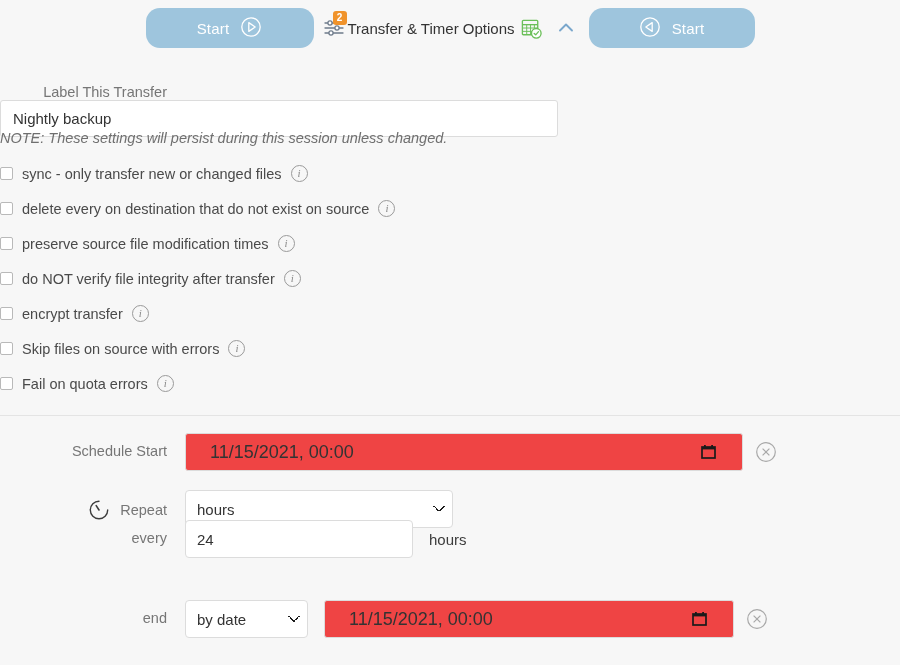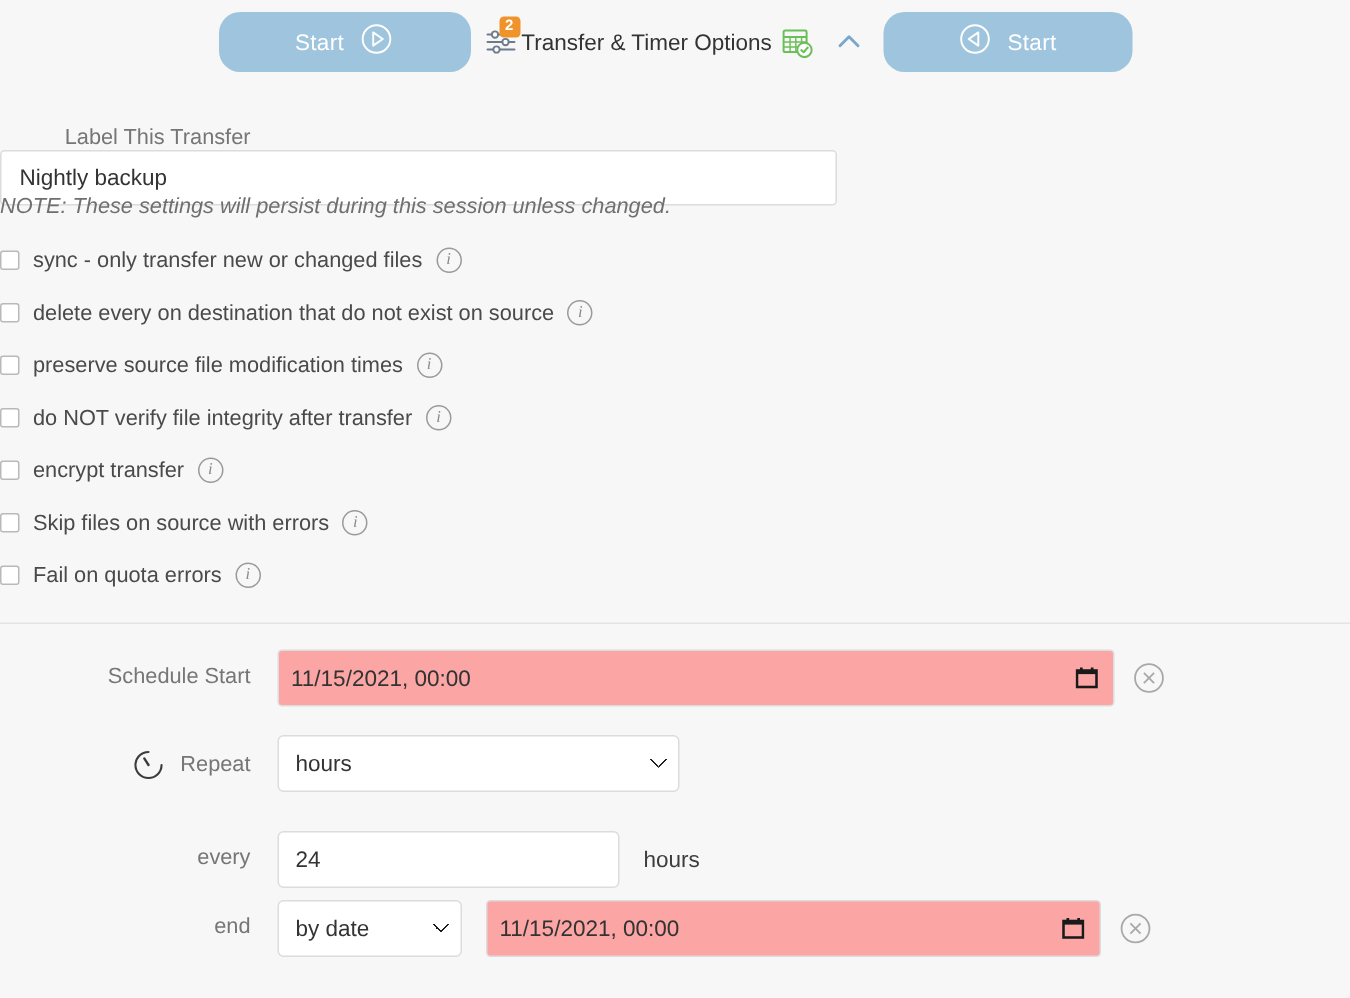--- a/index.html
+++ b/index.html
@@ -82,23 +82,23 @@
     line-height: 1;
   }
 
   .divider {
     position: absolute; left: 0; right: 0; height: 1px; background: #e4e4e4;
   }
 
   
   .date-field {
     width: 558px; height: 38px;
-    border: 1px solid #dcdcdc; border-radius: 3px; background: #fca5a5;
-    display: flex; align-items: center; padding: 0 8px;
-    font-size: 15px; color: #333;
+    border: 1px solid #dcdcdc; border-radius: 3px; background: #ef4444;
+    display: flex; align-items: center; padding: 0 24px;
+    font-size: 18px; color: #333;
   }
   .date-val { flex: 1; }
   .native-cal {
     width: 15px; height: 16px; margin-right: 2px; cursor: pointer;
   }
   .clear-x {
     width: 22px; height: 22px; margin-left: 12px; cursor: pointer; flex: none;
   }
 
   .sel {
@@ -281,21 +281,21 @@
           <line x1="11" y1="11" x2="8.2" y2="6.6" stroke="#3c3c3c" stroke-width="1.6" stroke-linecap="round"></line>
         </svg>
       </span>
       <span>Repeat</span>
     </div>
     <div class="field">
       <select class="sel repeat" id="repeat-select"><option value="hours">hours</option></select>
     </div>
   </div>
 
-  <div class="row" style="position:absolute; left:0; top:554px;">
+  <div class="row" style="position:absolute; left:0; top:520px;">
     <div class="lbl" style="padding-top:10px;">every</div>
     <div class="field inline">
       <input class="num-input" type="text" value="24" style="">
       <span class="unit">hours</span>
     </div>
   </div>
 
   <div class="row" style="position:absolute; left:0; top:600px;">
     <div class="lbl" style="padding-top:10px;">end</div>
     <div class="field inline">

